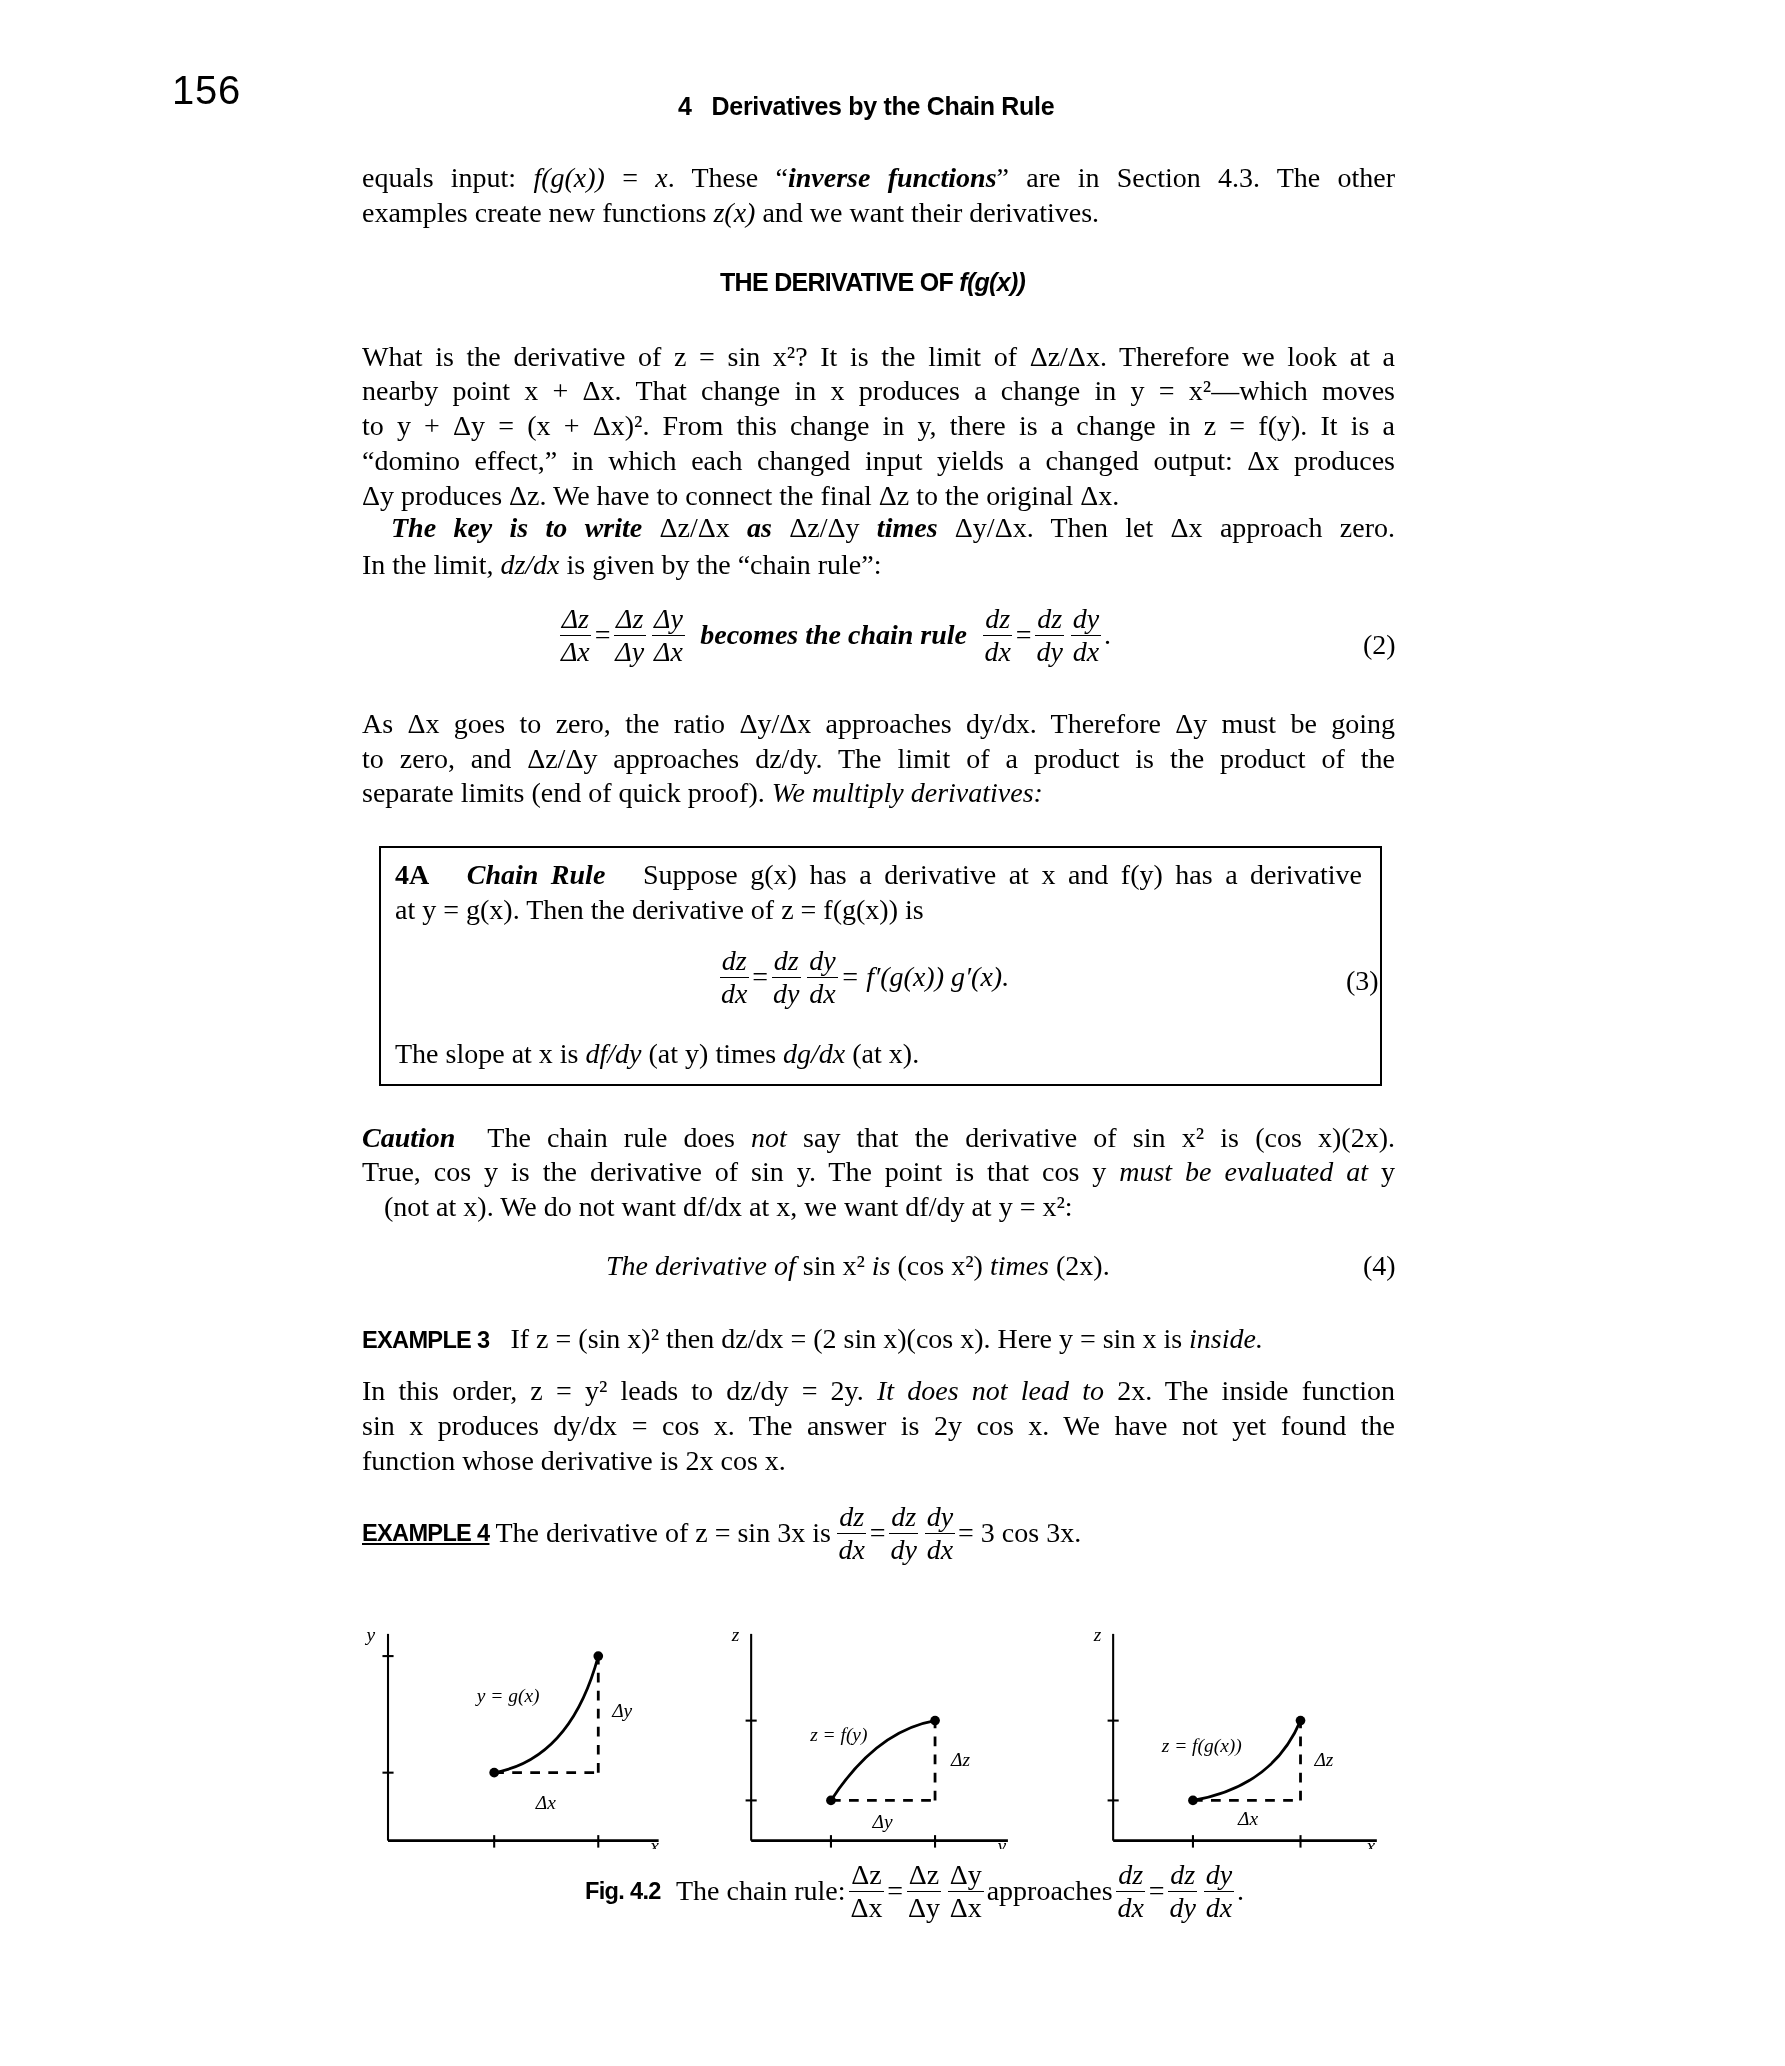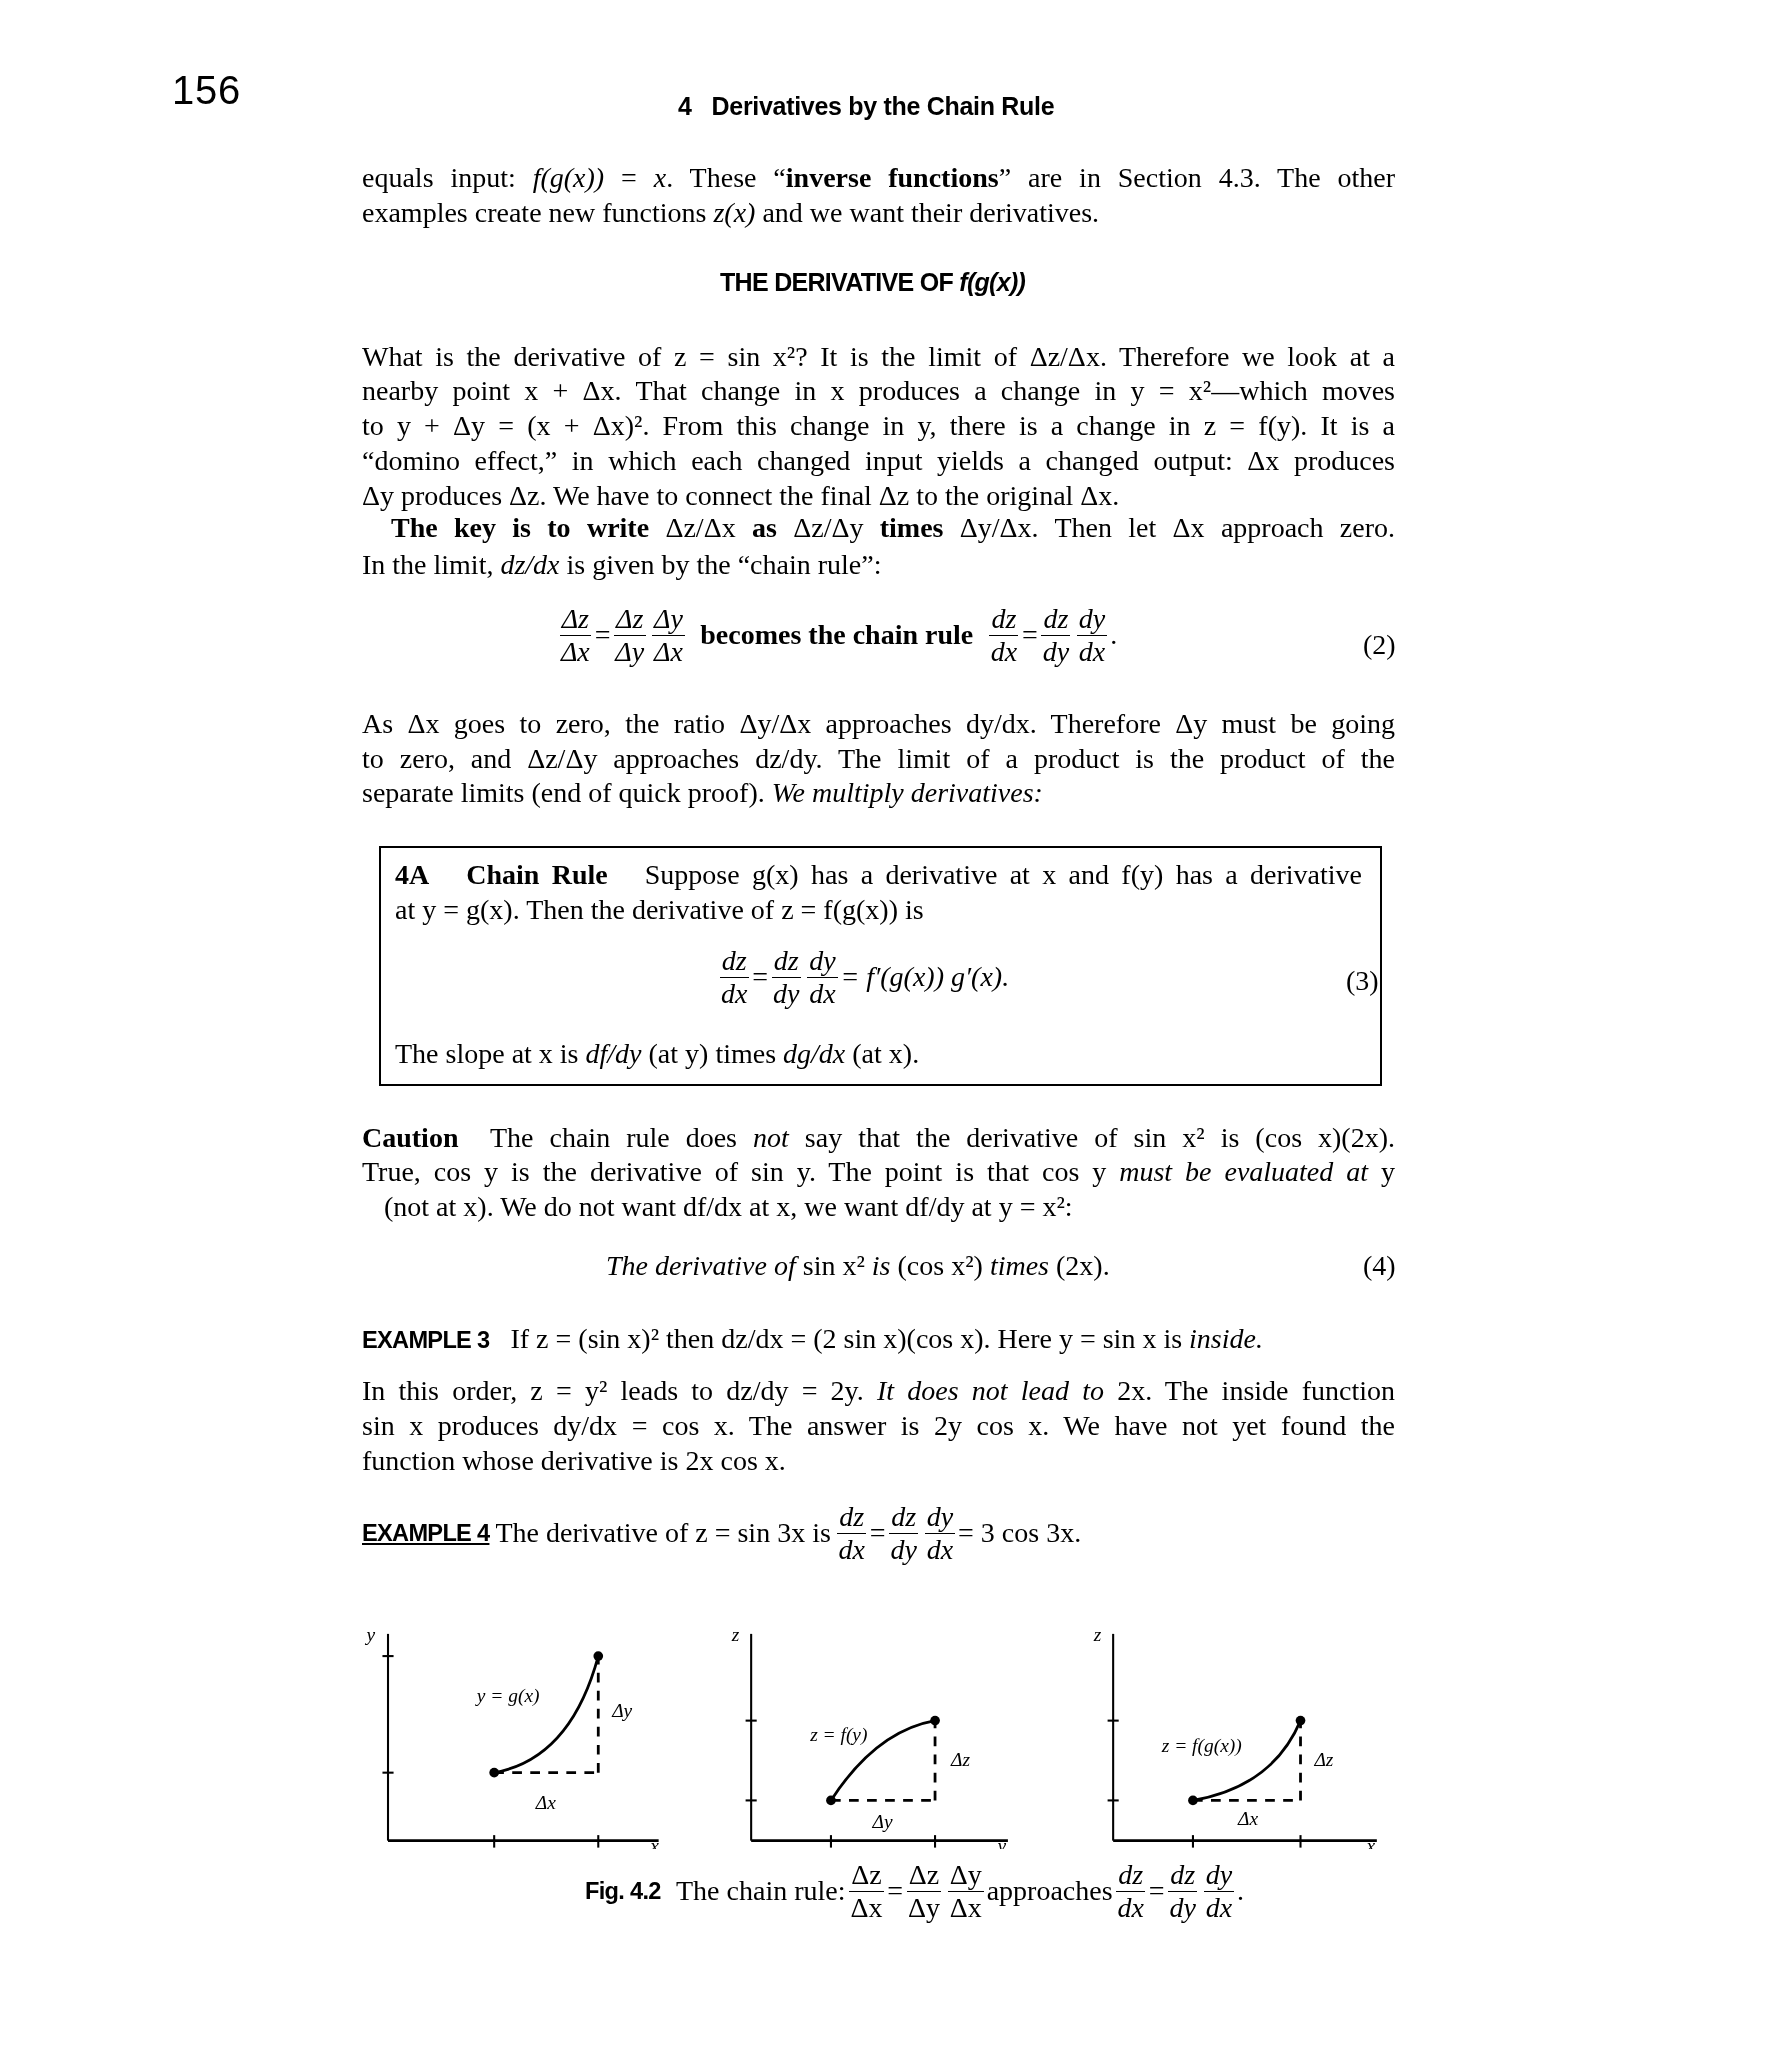--- a/index.html
+++ b/index.html
@@ -3,21 +3,21 @@
 <meta charset="utf-8">
 <style>
   html, body { margin:0; padding:0; background:#ffffff; }
   body { width:1785px; height:2066px; position:relative; overflow:hidden; color:#000;
          font-family:"Liberation Serif", "DejaVu Serif", serif; }
   .abs { position:absolute; }
   .line { position:absolute; left:362px; width:1033px; font-size:28px; line-height:35px; white-space:nowrap;
           text-align:justify; text-align-last:justify; }
   .line.last { text-align-last:left; }
   .ital { font-style:italic; }
-  .bi { font-weight:bold; }
+  .bi { font-style:italic; font-weight:bold; }
   .sans-bold { font-family:"Liberation Sans", "DejaVu Sans", sans-serif; font-weight:bold; }
   .pagenum { left:172px; top:68px; font-family:"Liberation Sans","DejaVu Sans",sans-serif; font-size:40px; letter-spacing:0.7px; }
   .running-head { left:678px; top:92px; font-size:25px; font-family:"Liberation Sans","DejaVu Sans",sans-serif; font-weight:bold; letter-spacing:-0.3px; }
   .section-head { left:720px; top:268px; font-size:25px; font-family:"Liberation Sans","DejaVu Sans",sans-serif; font-weight:bold; letter-spacing:-0.7px; }
   .frac { display:inline-flex; flex-direction:column; align-items:center; vertical-align:middle; margin:0 2.8px; line-height:1.05; }
   .frac .num { border-bottom:1.4px solid #000; padding:0 2.1px 1.4px 2.1px; }
   .frac .den { padding:1.4px 2.1px 0 2.1px; }
   .eq { position:absolute; font-size:28px; white-space:nowrap; display:flex; align-items:center; }
   .eqnum { position:absolute; font-size:28px; left:1363px; }
   .box { position:absolute; left:379px; top:846px; width:999px; height:236px; border:2.8px solid #000; }

